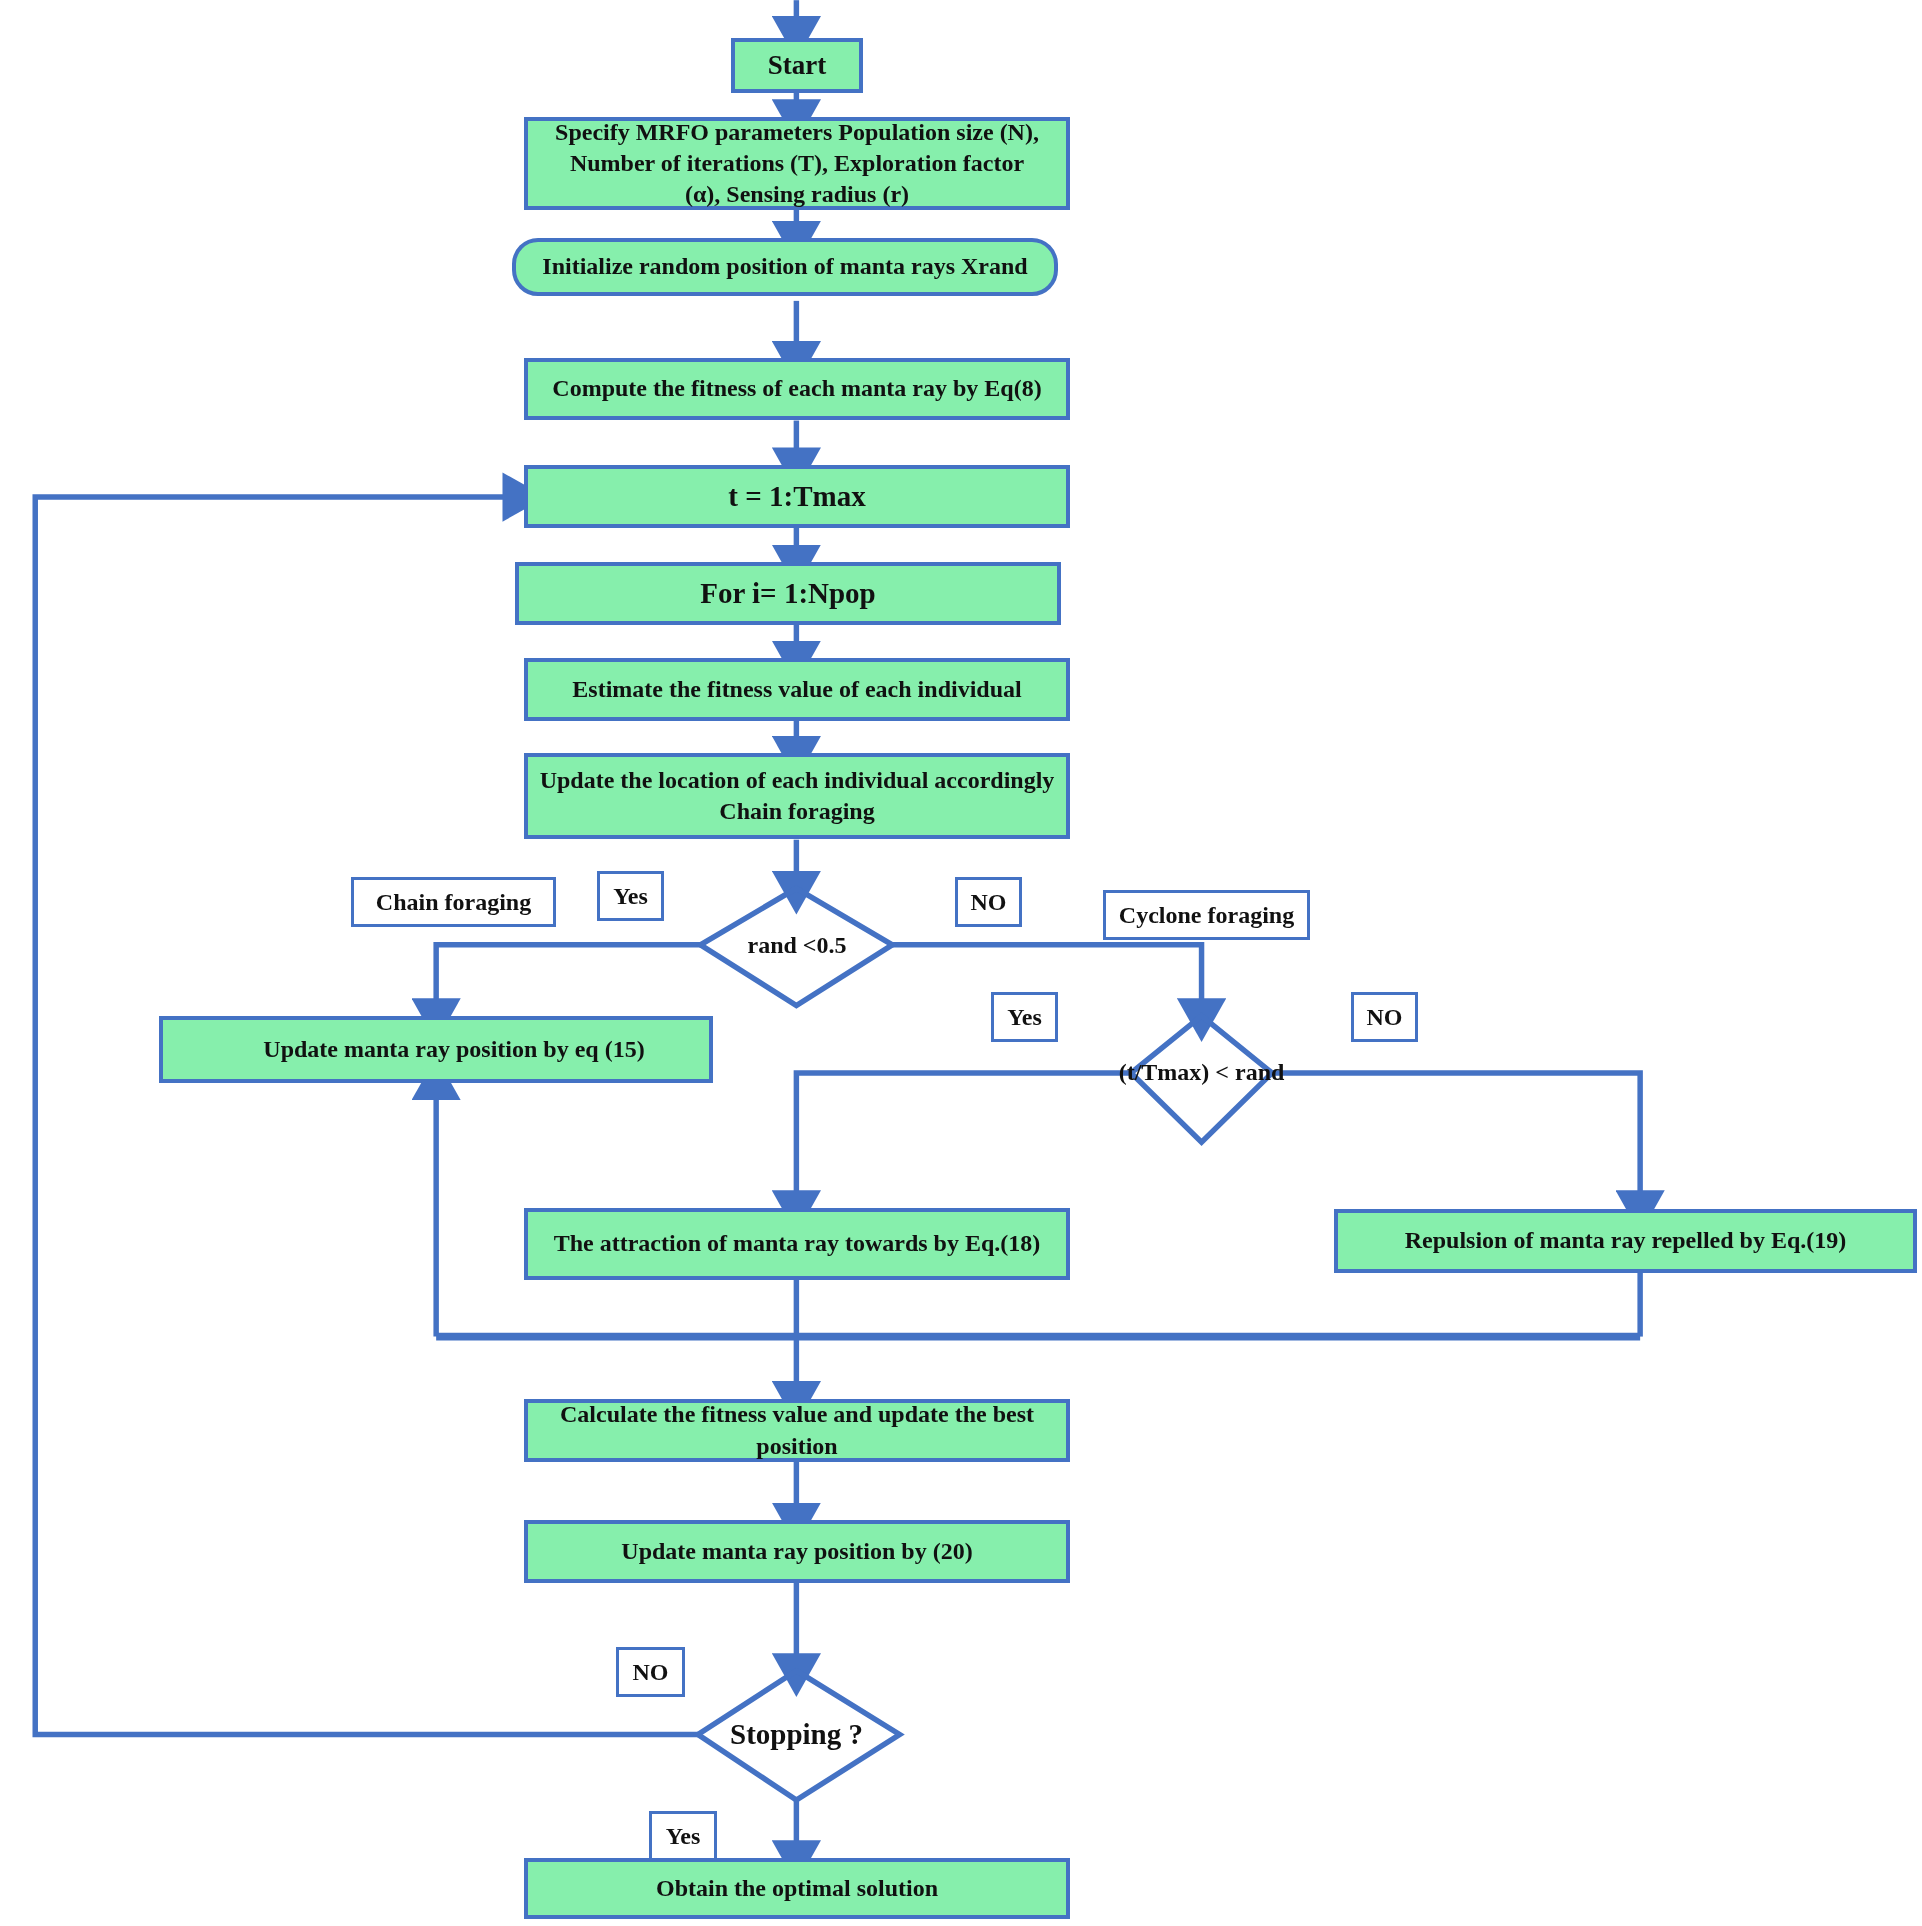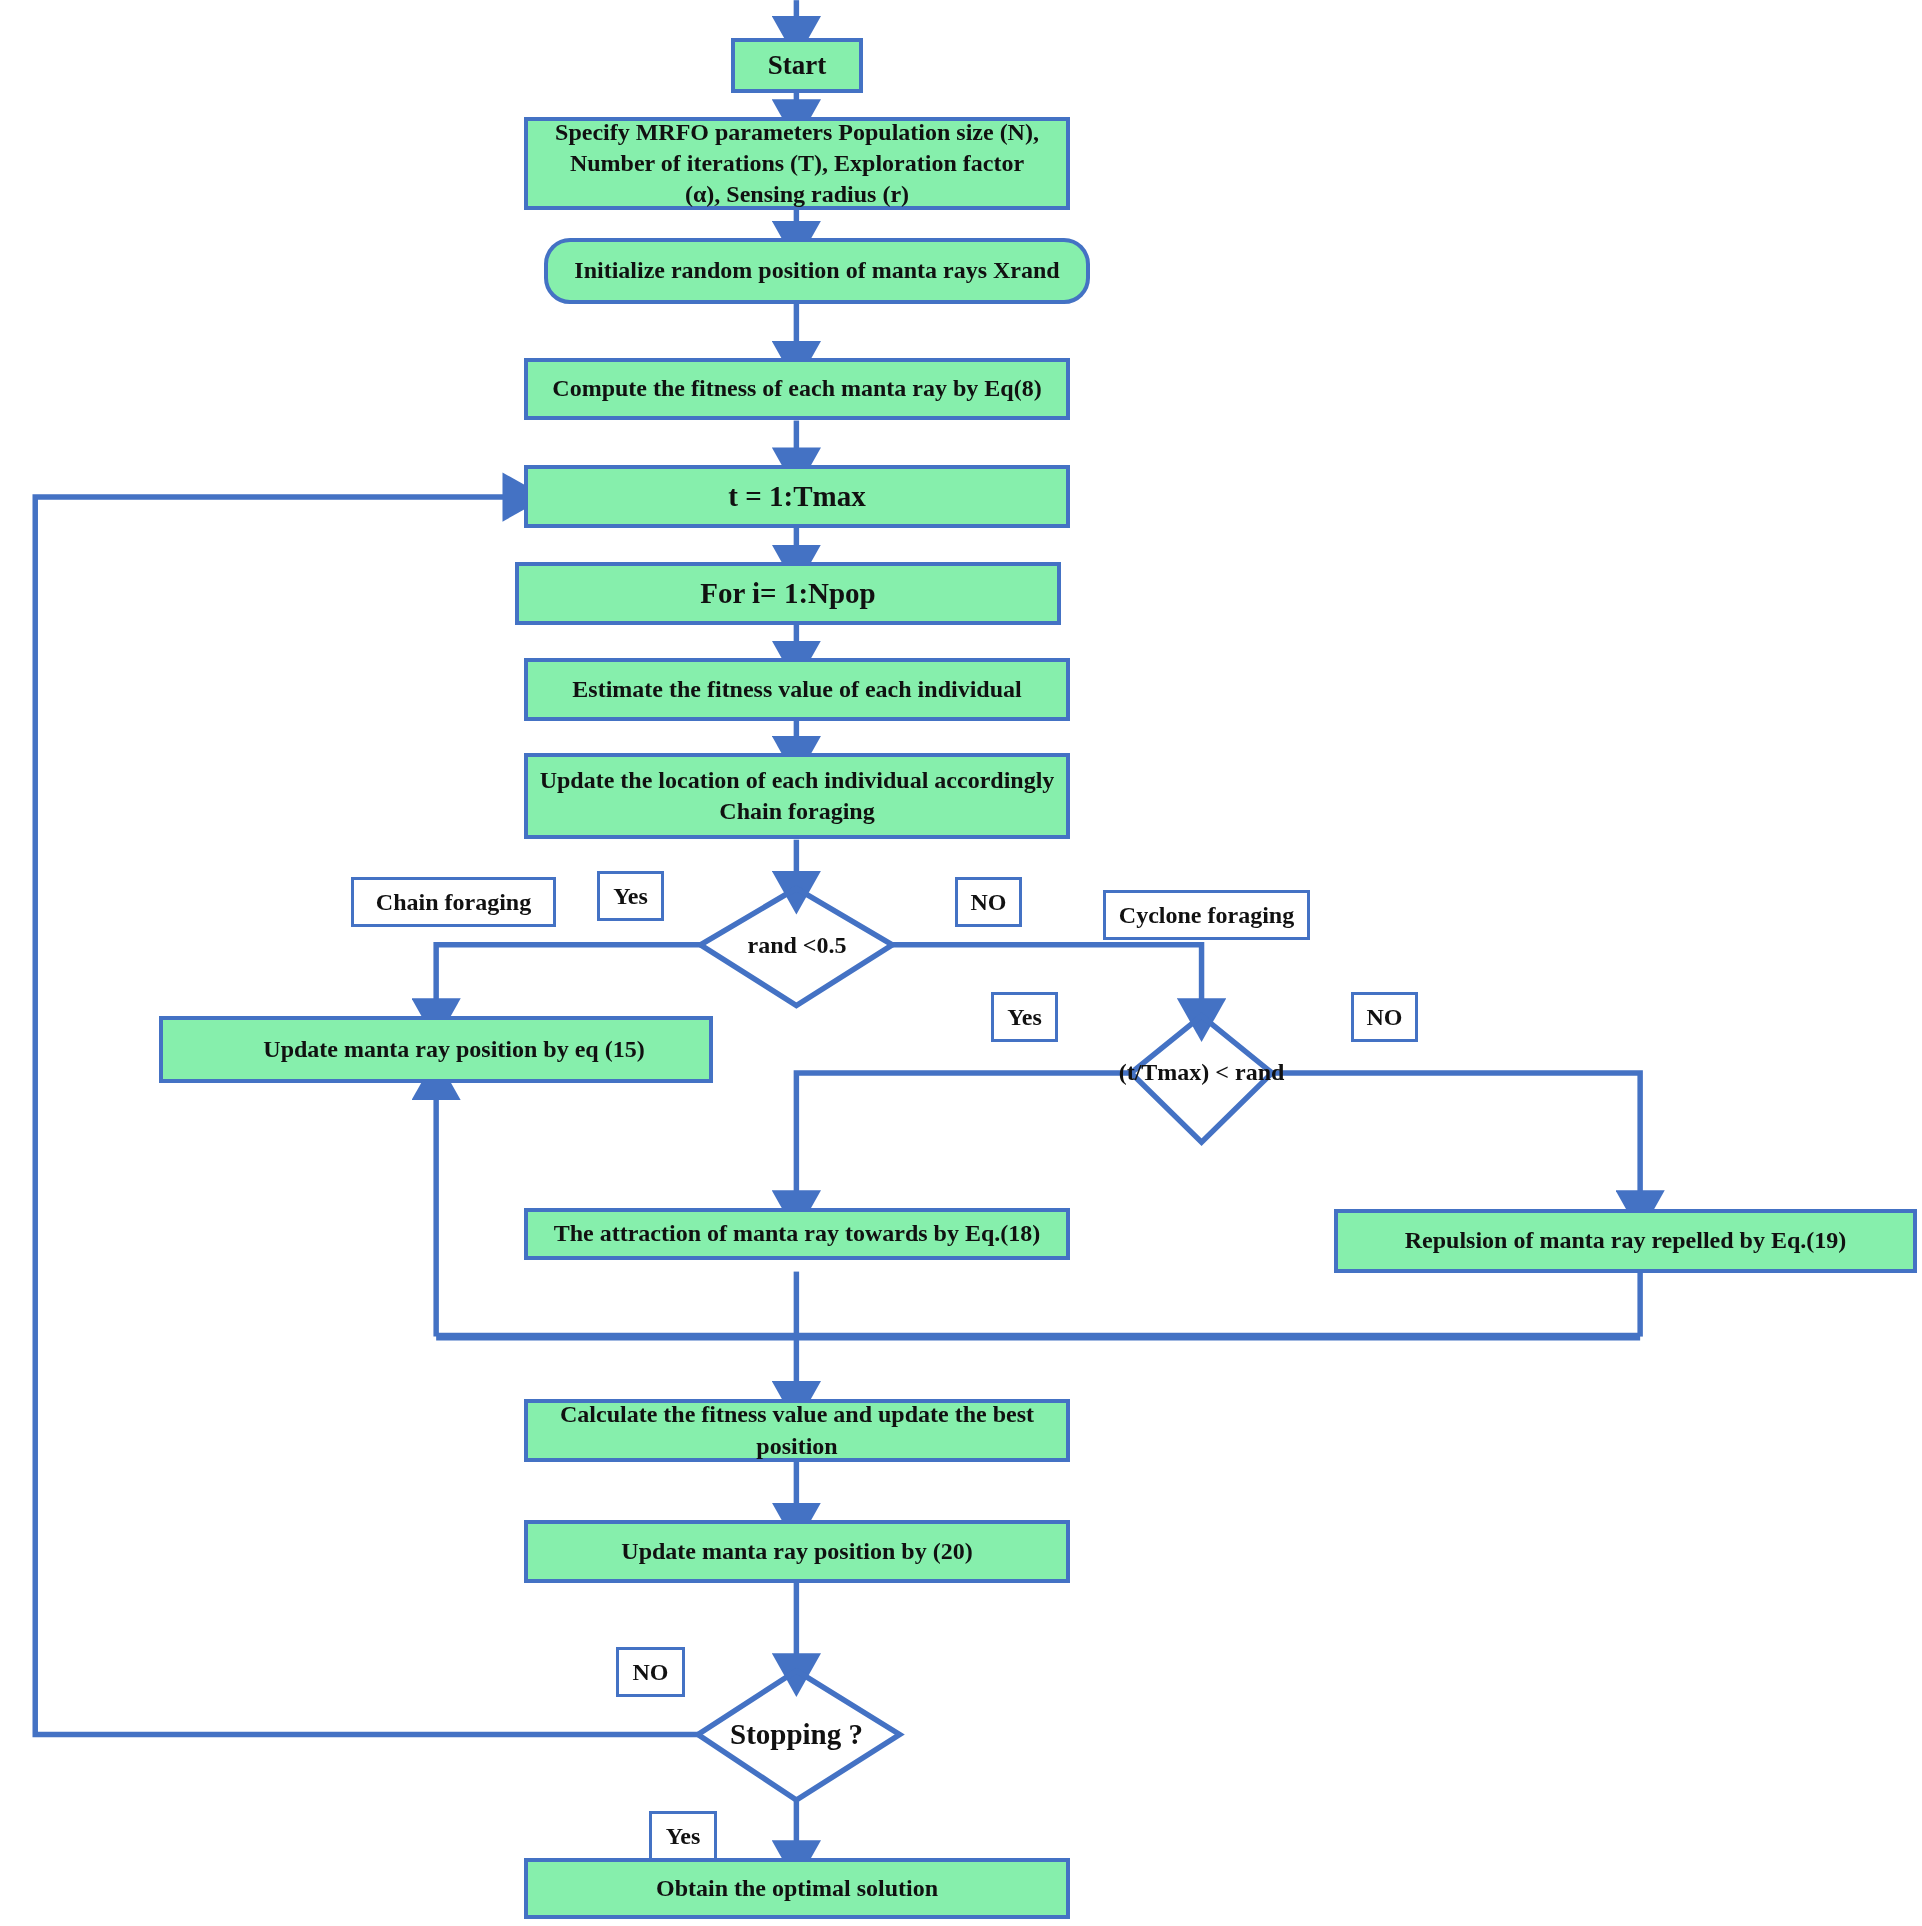--- a/index.html
+++ b/index.html
@@ -105,21 +105,21 @@
   <div class="node f44" style="left:731px;top:38px;width:132px;height:55px;">
     <span>Start</span>
   </div>
 
   <div class="node" style="left:524px;top:117px;width:546px;height:93px;flex-direction:column;">
     <span class="f40">Specify MRFO parameters Population size (N),</span>
     <span class="f40">Number of iterations (T), Exploration factor</span>
     <span class="f40">(α), Sensing radius (r)</span>
   </div>
 
-  <div class="node f40" style="left:544px;top:238px;width:546px;height:66px;border-radius:26px;">
+  <div class="node f40" style="left:512px;top:238px;width:546px;height:58px;border-radius:26px;">
     <span>Initialize random position of manta rays Xrand</span>
   </div>
 
   <div class="node f40" style="left:524px;top:358px;width:546px;height:62px;">
     <span>Compute the fitness of each manta ray by Eq(8)</span>
   </div>
 
   <div class="node f42" style="left:524px;top:465px;width:546px;height:63px;">
     <span>t = 1:Tmax</span>
   </div>
@@ -134,21 +134,21 @@
 
   <div class="node" style="left:524px;top:753px;width:546px;height:86px;flex-direction:column;">
     <span class="f40">Update the location of each individual accordingly</span>
     <span class="f40">Chain foraging</span>
   </div>
 
   <div class="node f40" style="left:159px;top:1016px;width:554px;height:67px;padding-left:42px;">
     <span>Update manta ray position by eq (15)</span>
   </div>
 
-  <div class="node f40" style="left:524px;top:1208px;width:546px;height:52px;text-align:center;">
+  <div class="node f40" style="left:524px;top:1208px;width:546px;height:72px;text-align:center;">
     <span>The attraction of manta ray towards by Eq.(18)</span>
   </div>
 
   <div class="node f40" style="left:1334px;top:1209px;width:583px;height:64px;">
     <span>Repulsion of manta ray repelled by Eq.(19)</span>
   </div>
 
   <div class="node f40" style="left:524px;top:1399px;width:546px;height:63px;">
     <span>Calculate the fitness value and update the best position</span>
   </div>

